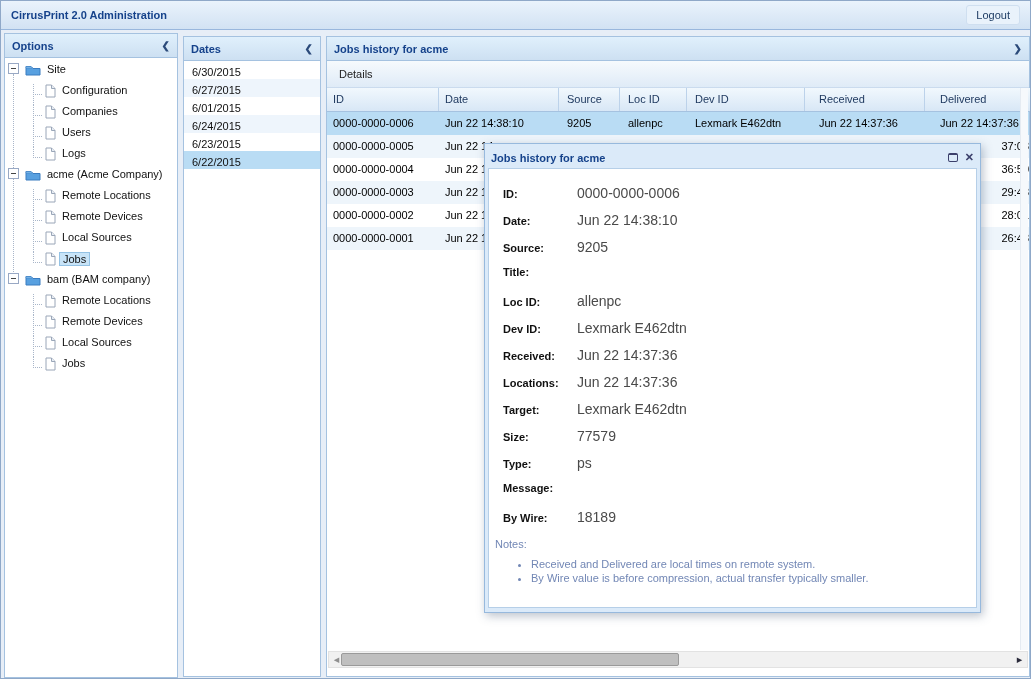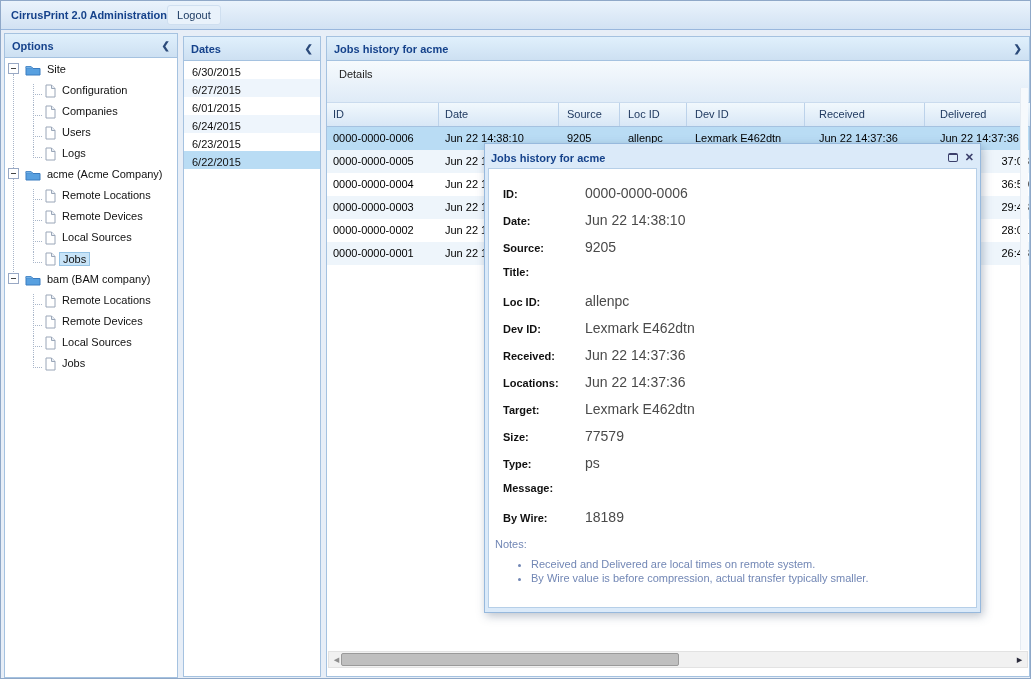--- a/index.html
+++ b/index.html
@@ -3,21 +3,21 @@
 <meta charset="utf-8">
 <style>
   * { margin:0; padding:0; box-sizing:border-box; }
   html,body { width:1031px; height:679px; }
   body { font-family:"Liberation Sans", sans-serif; font-size:11px; background:#e7eef7; }
   #app { position:relative; width:1031px; height:679px; background:#e7eef7; border:1px solid #8fa8c8; overflow:hidden; }
 
   
   .topbar { position:absolute; left:0; top:0; right:0; height:29px;
     background:linear-gradient(#eaf3fc,#d2e2f3); border-bottom:1px solid #99b7dd;
-    display:flex; align-items:center; padding:0 10px; }
+    display:flex; align-items:center; justify-content:space-between; padding:0 10px; }
   .topbar .title { font-weight:bold; color:#15428b; }
   .logout { color:#1e3c64; padding:3px 9px; background:#e9f2fb; border:1px solid #cfdff0; border-radius:3px; cursor:pointer; }
 
   
   .panel { position:absolute; background:#fff; border:1px solid #a5c2e0; }
   .panel-hd { height:24px; background:linear-gradient(#e0f0fc,#cde0f2); border-bottom:1px solid #a5c2e0;
     display:flex; align-items:center; justify-content:space-between; padding:0 7px; }
   .panel-hd .ht { font-weight:bold; color:#15428b; }
   .tool { color:#2b4a7a; font-size:10px; font-weight:bold; cursor:pointer; }
 
@@ -38,21 +38,21 @@
   .t-sel { background:#c8e4f8; border:1px solid #94c2e4; padding:0 3px; margin-left:-3px; }
 
   
   #datesPanel { left:182px; top:35px; width:138px; height:641px; }
   .d-row { height:18px; line-height:22px; padding-left:8px; cursor:pointer; color:#101010; }
   .d-row.alt { background:#eef5fc; }
   .d-row.sel { background:#b9dcf4; }
 
   
   #jobsPanel { left:325px; top:35px; width:704px; height:641px; }
-  .toolbar { height:42px; line-height:26px; background:linear-gradient(#f6fafd,#dfebf7);
+  .toolbar { height:27px; line-height:26px; background:linear-gradient(#f6fafd,#dfebf7);
     border-bottom:1px solid #cadbee; padding-left:8px; color:#222; }
   .toolbar .tb-btn { cursor:pointer; display:inline-block; padding:0 4px; }
   .ghead { display:flex; width:718px; height:24px; background:linear-gradient(#f1f8fd,#d8e7f6);
     border-bottom:1px solid #a5c2e0; }
   .hcell { line-height:23px; color:#203a60; border-right:1px solid #bcd2ea; overflow:hidden; white-space:nowrap; cursor:pointer; }
   .grid { overflow:hidden; width:702px; background:#fff; }
   .grid-row { display:flex; width:718px; height:23px; cursor:pointer; }
   .grid-row.alt { background:#eef5fb; }
   .grid-row.sel { background:#b9dcf4; }
   .cell { line-height:23px; color:#000; overflow:hidden; white-space:nowrap; }
@@ -73,21 +73,21 @@
 
   
   .dialog { position:absolute; left:483px; top:142px; width:497px; height:470px; z-index:10;
     background:#dbeaf9; border:1px solid #97b9dd; padding:3px; box-shadow:2px 3px 9px rgba(60,80,110,0.35); }
   .dlg-hd { height:21px; display:flex; align-items:center; justify-content:space-between; padding:0 3px; }
   .dlg-title { font-weight:bold; color:#15428b; }
   .dlg-tools { display:flex; align-items:center; gap:7px; }
   .restore-box { width:10px; height:9px; border:1px solid #3b3f6b; border-top-width:2px; border-radius:2px; cursor:pointer; }
   .dlg-close { color:#3b3f6b; font-weight:bold; font-size:11px; cursor:pointer; }
   .dlg-body { background:#fff; border:1px solid #b6cfe8; height:440px; overflow:hidden; padding:16px 8px 0 4px; }
-  .field { display:flex; align-items:baseline; margin:0 0 10px 10px; min-height:17px;gap:8px; }
+  .field { display:flex; align-items:baseline; margin:0 0 10px 10px; min-height:17px; }
   .field .lbl { width:74px; flex:none; font-weight:bold; color:#101010; }
   .field .val { font-size:14px; color:#4a4a4a; }
   .notes-title { color:#7287b5; margin:12px 0 0 2px; }
   .notes { margin:8px 0 0 38px; color:#7287b5; }
   .notes li { margin-bottom:2px; }
 </style>
 </head>
 <body>
 
 <div id="app">

